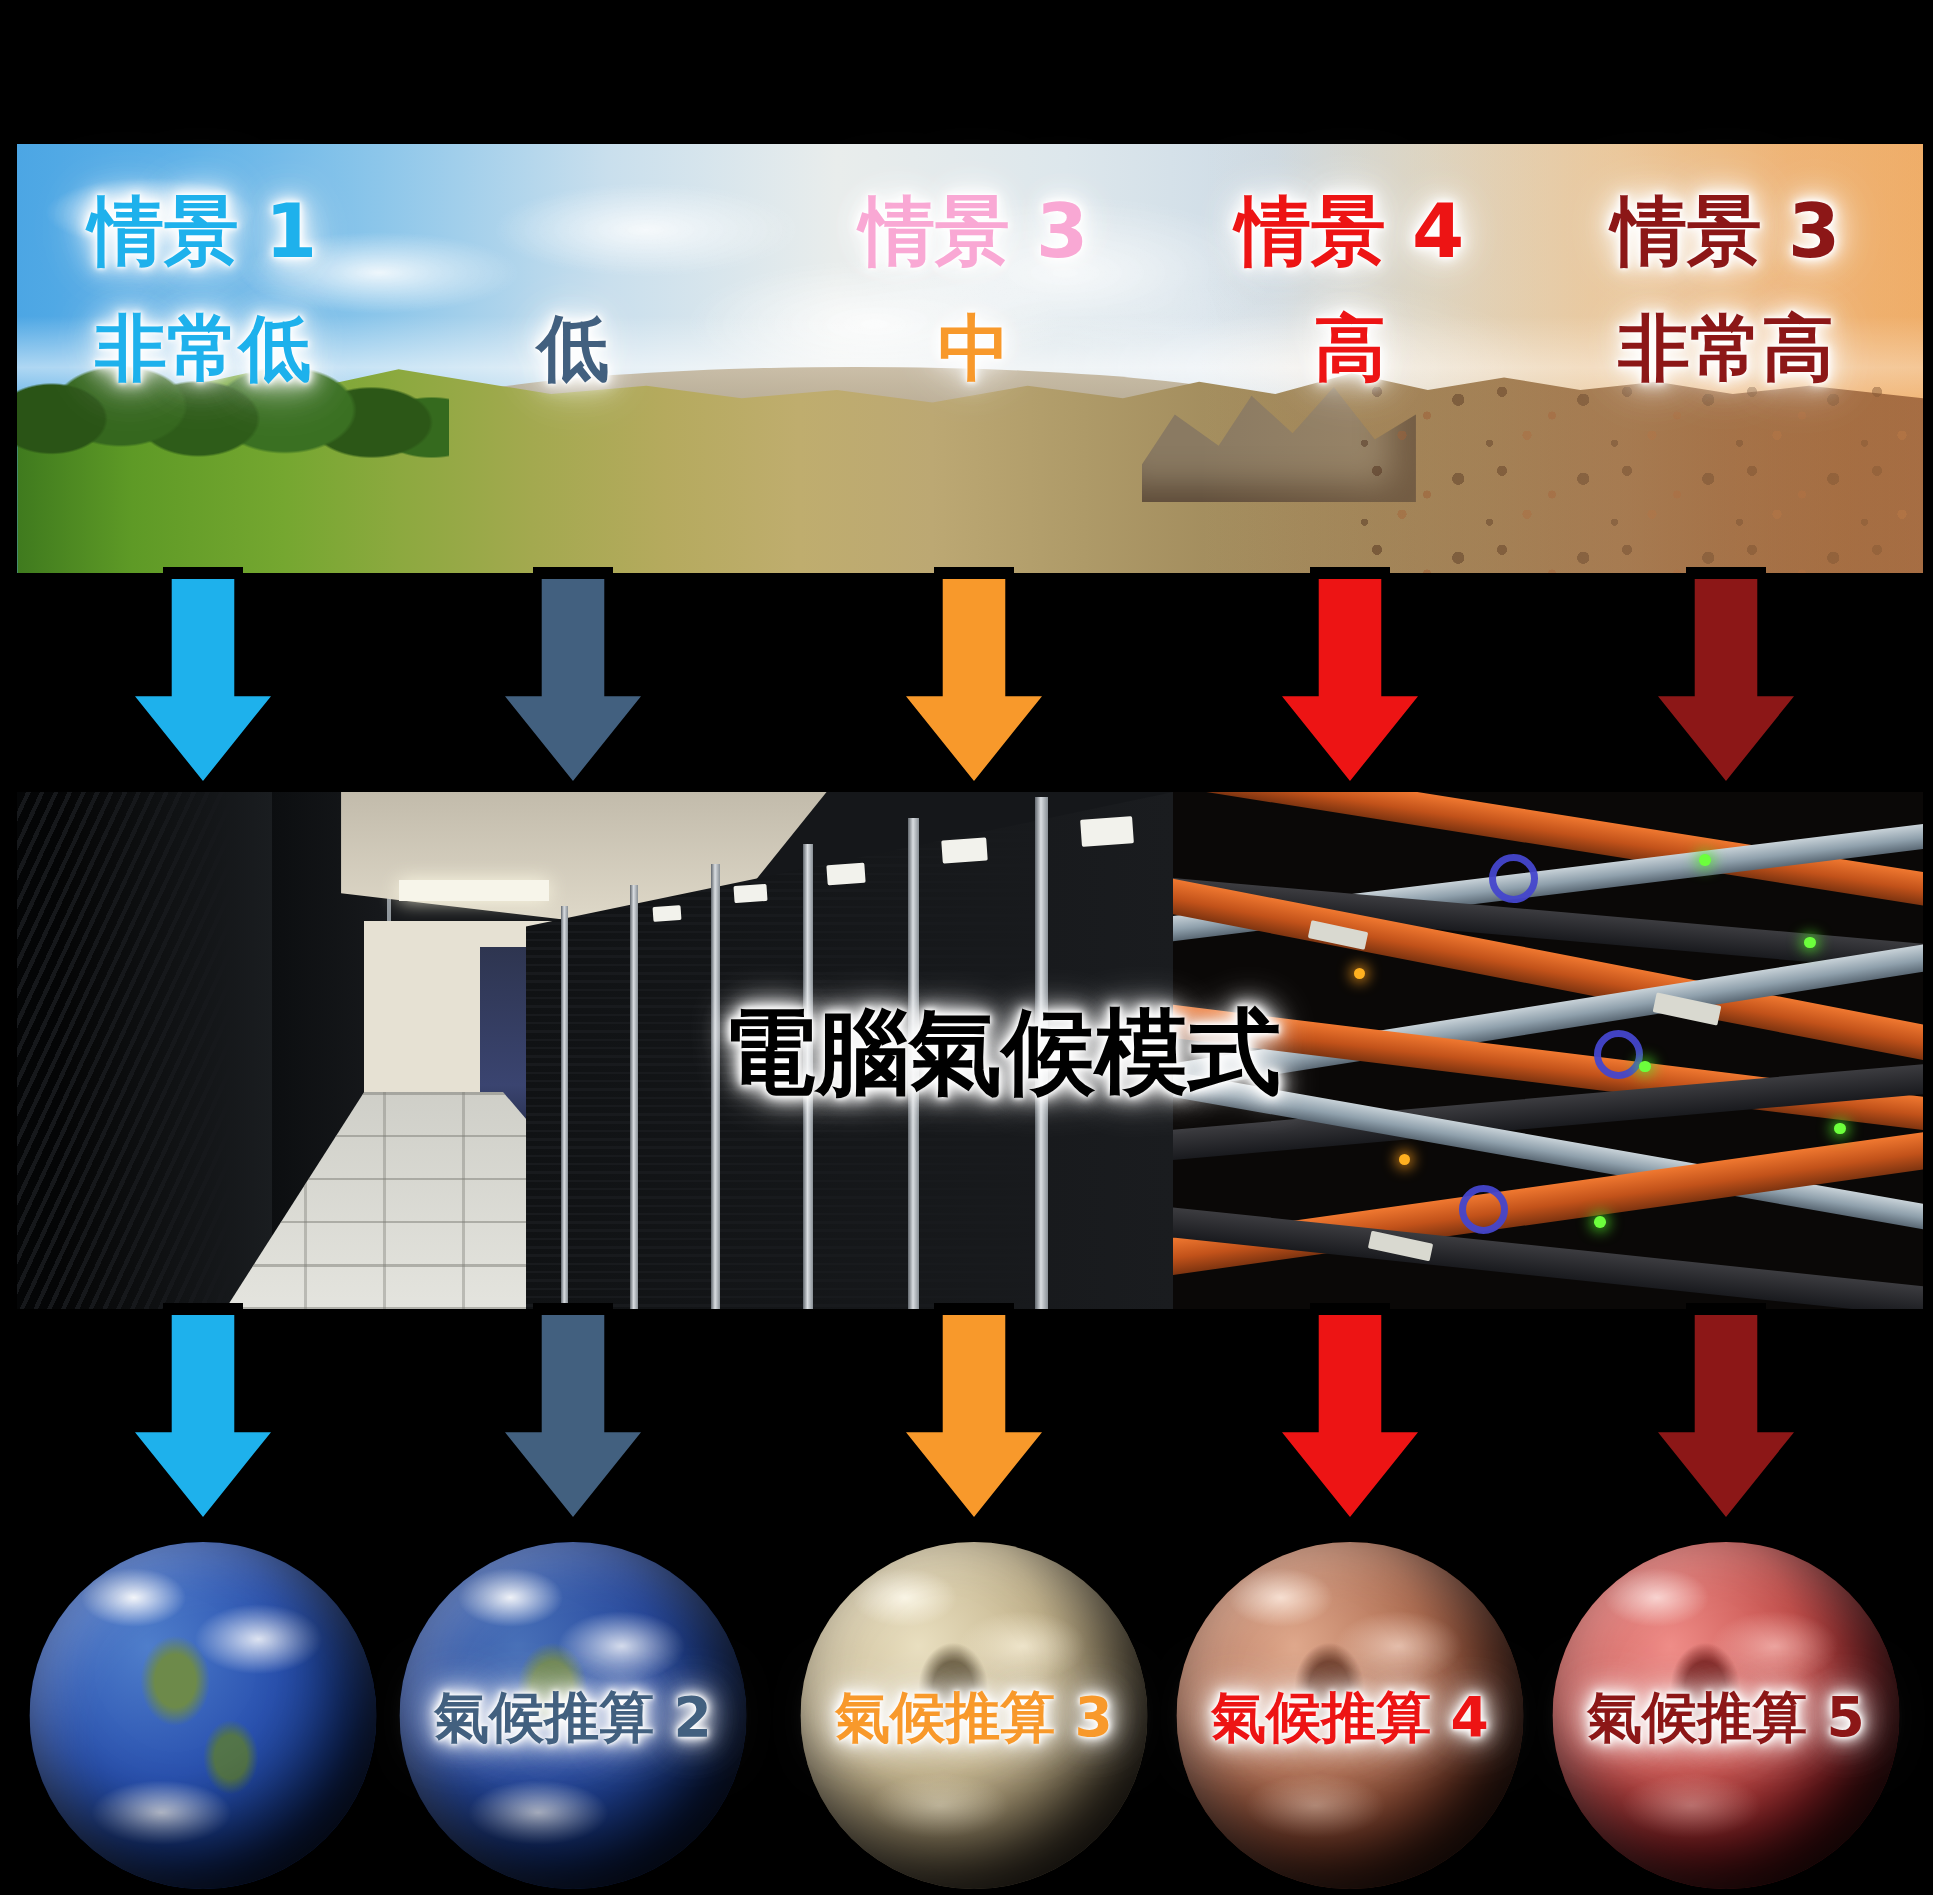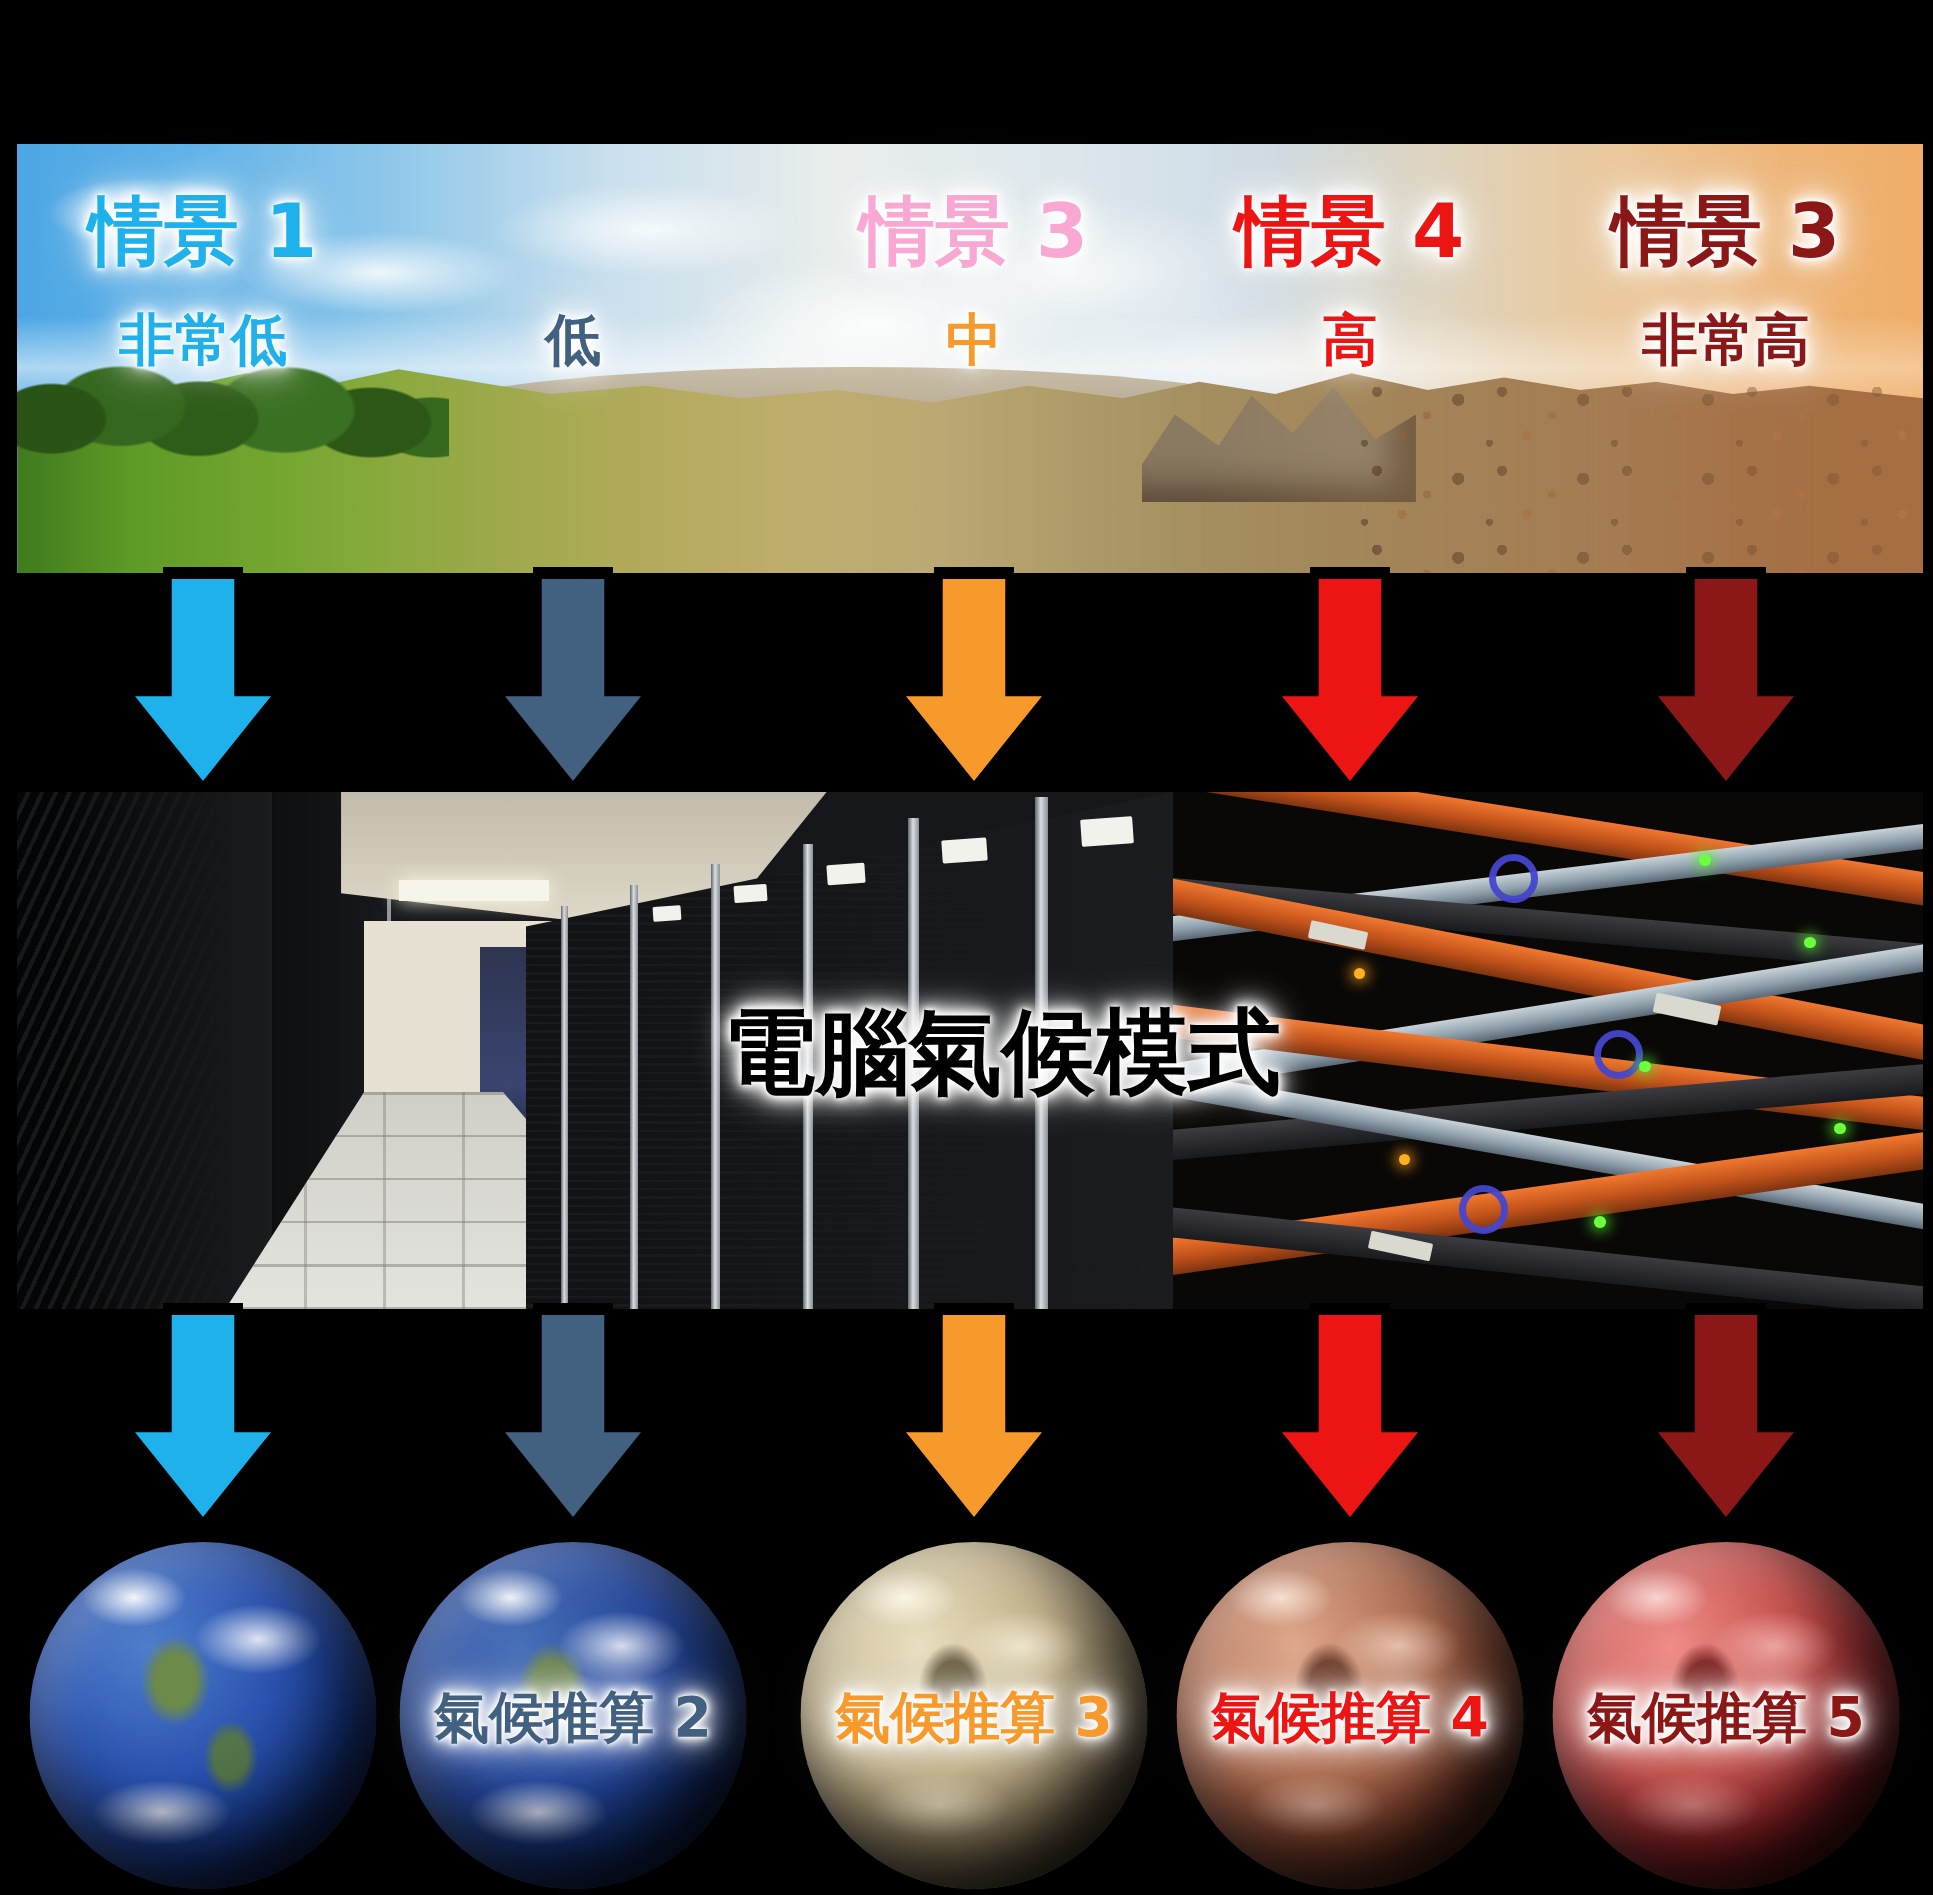--- a/index.html
+++ b/index.html
@@ -9,21 +9,21 @@
   }
   
   .glow{
     font-weight:bold;white-space:nowrap;
     text-shadow:0 0 3.3px #fff,0 0 6.6px #fff,0 0 11.6px #fff,0 0 18.3px #fff,
                 0 0 28px rgba(255,255,255,.95),0 0 42px rgba(255,255,255,.8),
                 0 0 58px rgba(255,255,255,.6);
   }
   .col-label{position:absolute;transform:translateX(-50%);text-align:center;z-index:30;}
   .scenario-name{top:194px;font-size:75px;line-height:1;}
-  .scenario-level{top:312px;font-size:56px;line-height:1;}
+  .scenario-level{top:312px;font-size:72px;line-height:1;}
   .projection-name{top:1690px;font-size:55px;line-height:1;z-index:40;}
   
   .c1{left:203px;} .c2{left:573px;} .c3{left:974px;} .c4{left:1350px;} .c5{left:1726px;}
 
   
   #panorama{position:absolute;left:17.4px;top:144px;width:1906px;height:429px;overflow:hidden;background:#9ec7e0;}
   #pan-sky{position:absolute;inset:0;background:linear-gradient(90deg,
     #4ca6e4 0%,#5fb2e8 9%,#8cc6ea 19%,#c9dfed 31%,#e9edec 43%,#dde7ec 55%,
     #cddbe6 66%,#d9d8cd 74%,#e7caa5 84%,#ecb277 93%,#edaa66 100%);}
   #pan-clouds{position:absolute;inset:0;opacity:.95;background-image:

